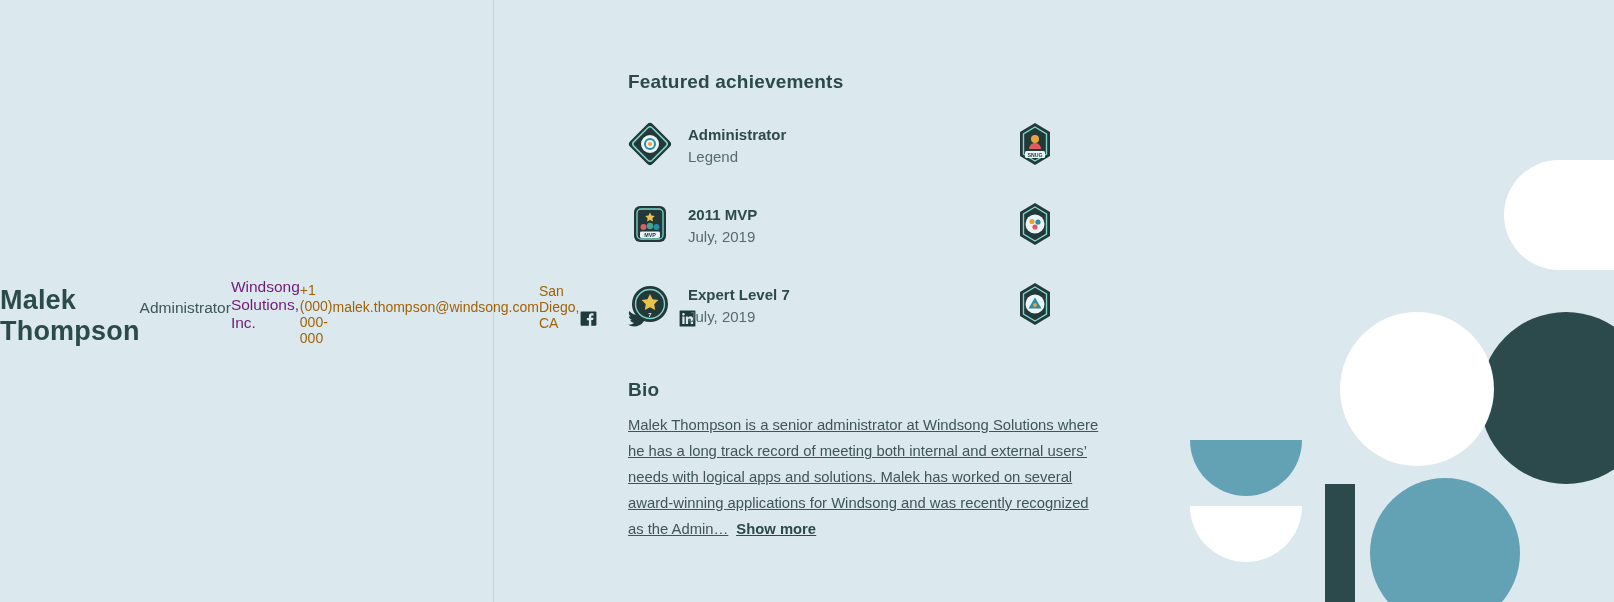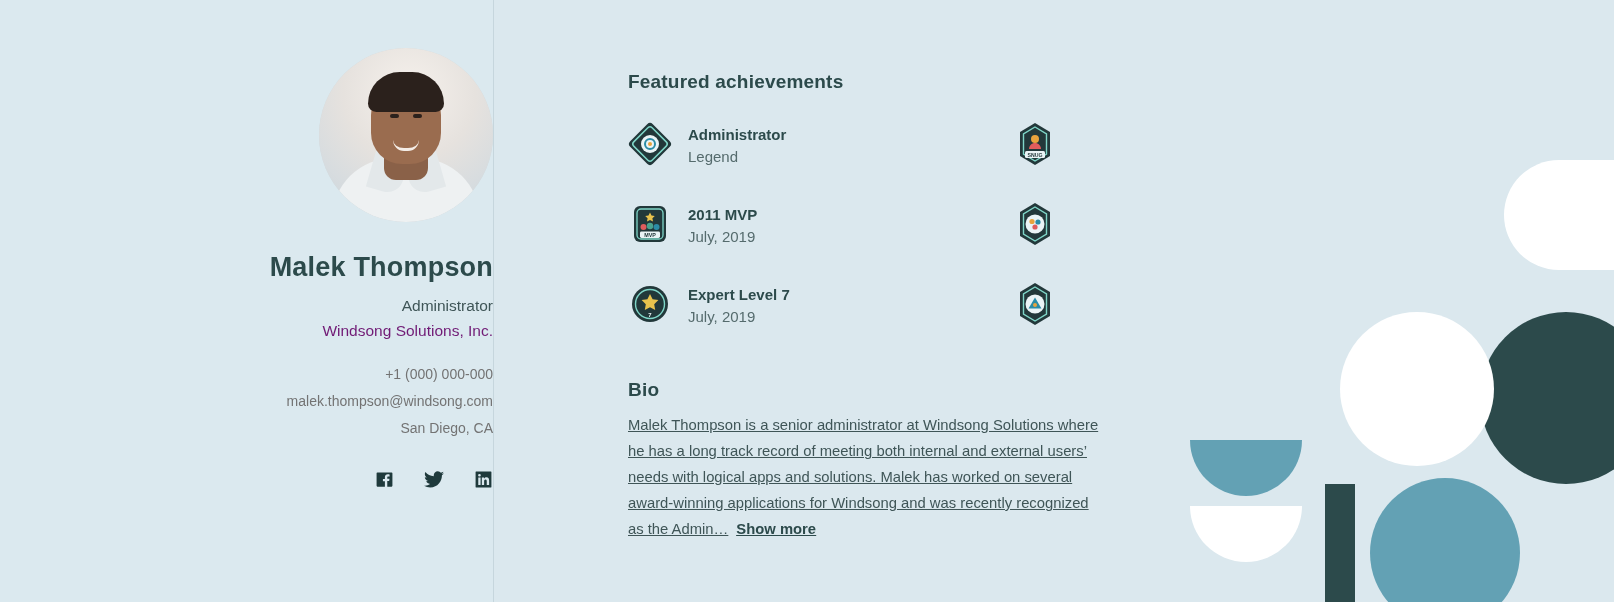--- a/index.html
+++ b/index.html
@@ -61,22 +61,22 @@
     border-radius: 50%;
   }
 
   
   .left-panel {
     position: absolute; left: 0; top: 0;
     width: 494px; height: 602px;
     background: #dbe9ef;
     border-right: 1px solid #c6d6dd;
     display: flex;
-    flex-direction: column;
-    align-items: flex-end;
+    flex-direction: row;
+    align-items: center;
   }
   .avatar-wrap {
     margin-top: 48px;
     width: 174px; height: 174px;
     border-radius: 50%;
     overflow: hidden;
     position: relative;
     background: #cfd9dd;
   }
   
@@ -141,21 +141,21 @@
     color: #3f5557;
   }
   .person-company {
     margin-top: 7px;
     font-size: 15.5px;
     color: #701a75;
   }
   .contact-line {
     margin-top: 11px;
     font-size: 14px;
-    color: #737373;
+    color: #a16207;
   }
   .contact-line.first { margin-top: 26px; }
   .socials {
     margin-top: 34px;
     display: flex;
     gap: 30px;
     align-items: center;
   }
   .socials svg { display: block; }
 

